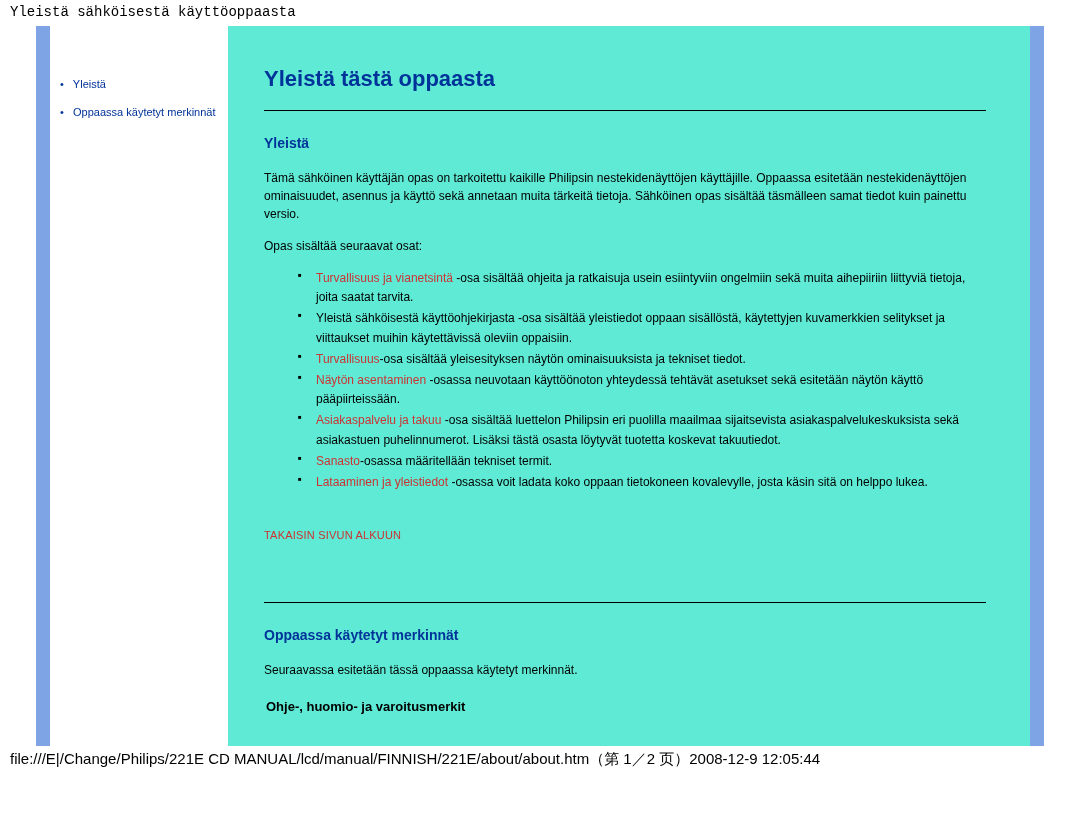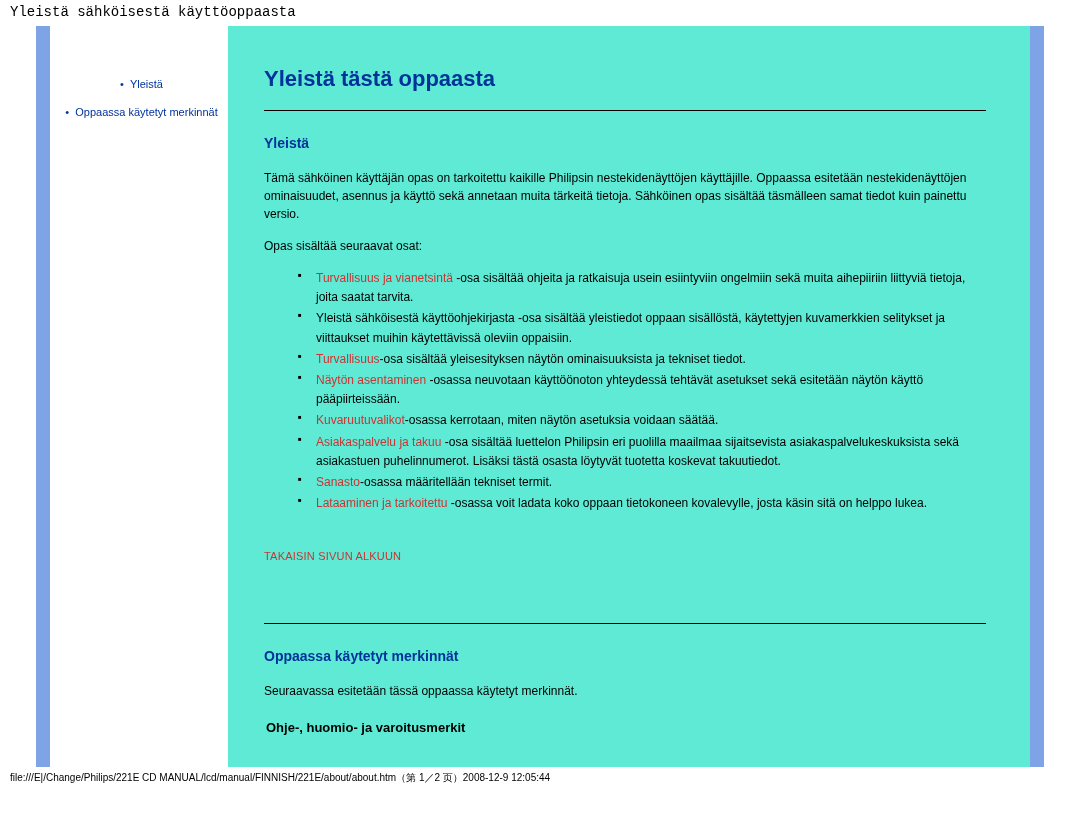--- a/index.html
+++ b/index.html
@@ -27,21 +27,20 @@
     width: 14px;
     background: #7fa4e6;
     flex-shrink: 0;
   }
   .sidebar {
     width: 178px;
     flex-shrink: 0;
     padding: 52px 8px 0 10px;
     background: #fff;
     font-size: 11px;
-    text-align: center;
   }
   .sidebar .nav-item {
     margin-bottom: 16px;
     color: #003399;
   }
   .sidebar .nav-item .bullet {
     display: inline-block;
     width: 10px;
   }
   .sidebar a {
@@ -110,21 +109,21 @@
     text-decoration: none;
     letter-spacing: 0.2px;
   }
   h3.sub {
     font-size: 13px;
     font-weight: bold;
     color: #000;
     margin: 20px 0 12px 2px;
   }
   .footer-path {
-    font-size: 10px;
+    font-size: 15px;
     padding: 4px 10px;
     color: #000;
   }
 </style>
 </head>
 <body>
 
 <div class="header-path">Yleistä sähköisestä käyttöoppaasta</div>
 
 <div class="page-wrap">
@@ -147,24 +146,23 @@
 
     <h2 class="section">Yleistä</h2>
     <p class="body-text">Tämä sähköinen käyttäjän opas on tarkoitettu kaikille Philipsin nestekidenäyttöjen käyttäjille. Oppaassa esitetään nestekidenäyttöjen ominaisuudet, asennus ja käyttö sekä annetaan muita tärkeitä tietoja. Sähköinen opas sisältää täsmälleen samat tiedot kuin painettu versio.</p>
     <p class="body-text">Opas sisältää seuraavat osat:</p>
 
     <ul class="parts">
       <li><a class="link-red">Turvallisuus ja vianetsintä </a><span>-osa sisältää ohjeita ja ratkaisuja usein esiintyviin ongelmiin sekä muita aihepiiriin liittyviä tietoja, joita saatat tarvita.</span></li>
       <li><span>Yleistä sähköisestä käyttöohjekirjasta -osa sisältää yleistiedot oppaan sisällöstä, käytettyjen kuvamerkkien selitykset ja viittaukset muihin käytettävissä oleviin oppaisiin.</span></li>
       <li><a class="link-red">Turvallisuus</a><span>-osa sisältää yleisesityksen näytön ominaisuuksista ja tekniset tiedot.</span></li>
       <li><a class="link-red">Näytön asentaminen </a><span>-osassa neuvotaan käyttöönoton yhteydessä tehtävät asetukset sekä esitetään näytön käyttö pääpiirteissään.</span></li>
-      <li><a class="link-red">Kuvaruutuvalikot</a><span>-osassa kerrotaan, miten näytön asetuksia voidaan säätää.</span></li>
       <li><a class="link-red">Asiakaspalvelu ja takuu </a><span>-osa sisältää luettelon Philipsin eri puolilla maailmaa sijaitsevista asiakaspalvelukeskuksista sekä asiakastuen puhelinnumerot. Lisäksi tästä osasta löytyvät tuotetta koskevat takuutiedot.</span></li>
       <li><a class="link-red">Sanasto</a><span>-osassa määritellään tekniset termit.</span></li>
-      <li><a class="link-red">Lataaminen ja tarkoitettu </a><span>-osassa voit ladata koko oppaan tietokoneen kovalevylle, josta käsin sitä on helppo lukea.</span></li>
+      <li><a class="link-red">Lataaminen ja yleistiedot </a><span>-osassa voit ladata koko oppaan tietokoneen kovalevylle, josta käsin sitä on helppo lukea.</span></li>
     </ul>
 
     <div class="back-top">
       <a href="#">TAKAISIN SIVUN ALKUUN</a>
     </div>
 
     <hr class="sep">
 
     <h2 class="section">Oppaassa käytetyt merkinnät</h2>
     <p class="body-text">Seuraavassa esitetään tässä oppaassa käytetyt merkinnät.</p>

